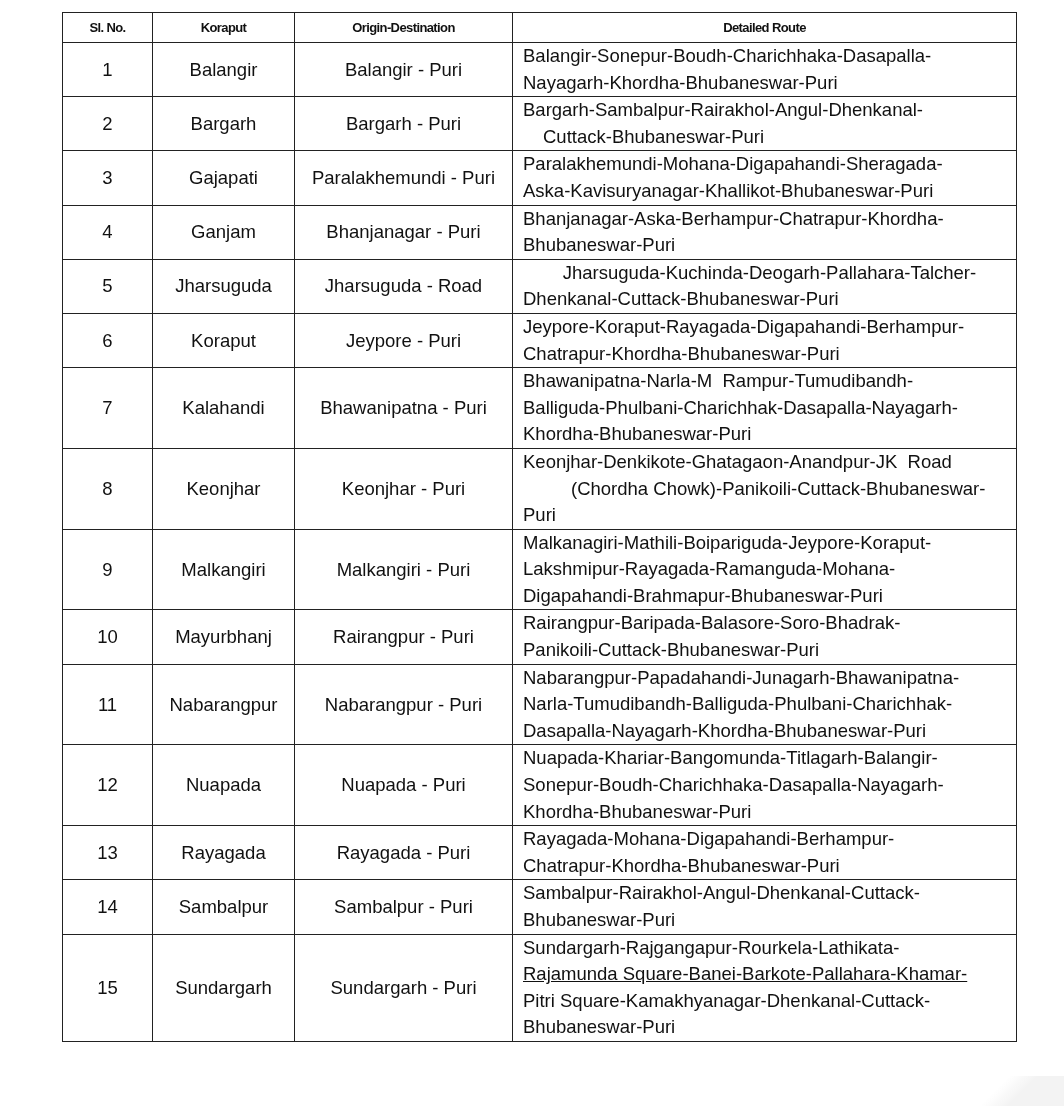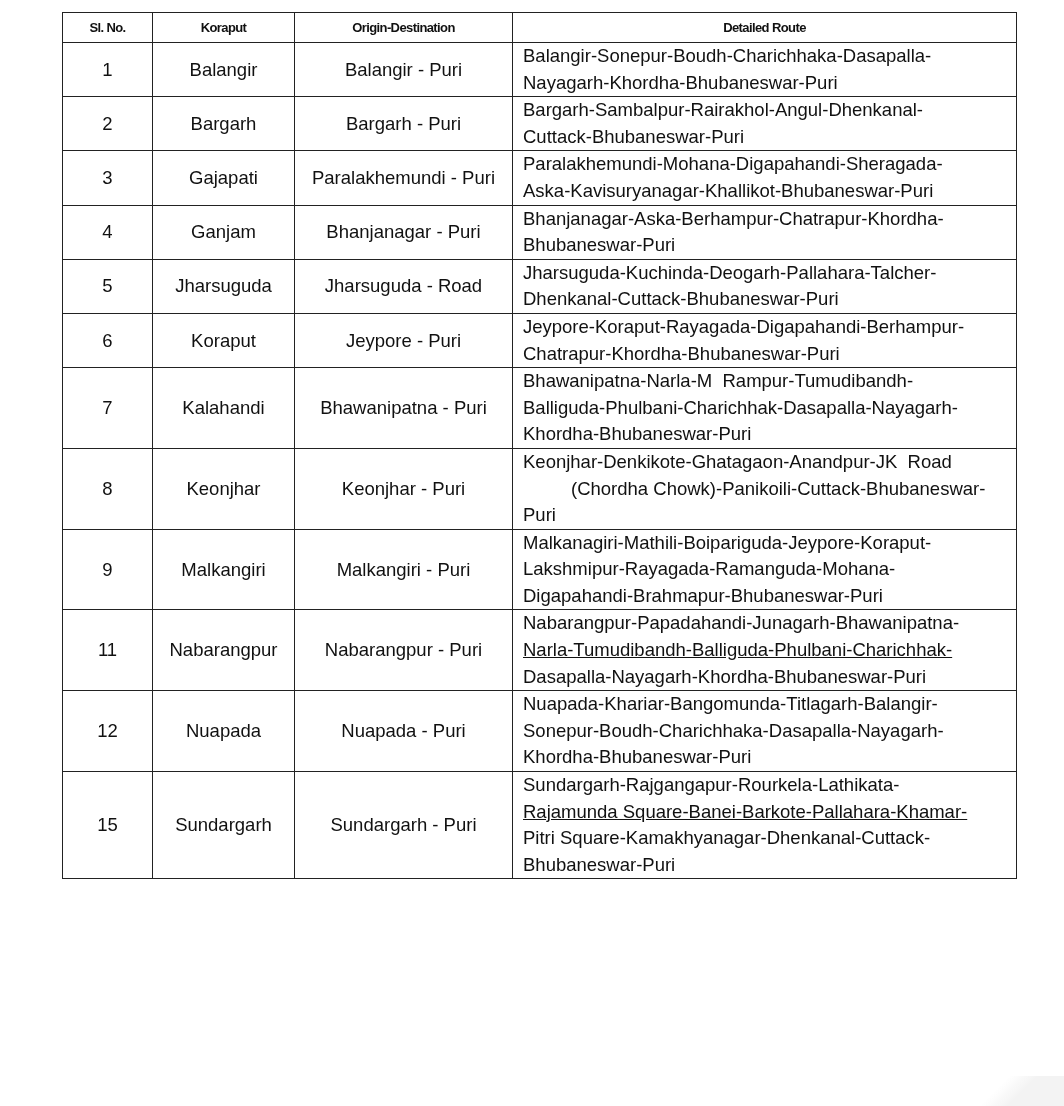--- a/index.html
+++ b/index.html
@@ -39,21 +39,21 @@
           <div style="white-space: pre;">Balangir-Sonepur-Boudh-Charichhaka-Dasapalla-</div>
           <div style="white-space: pre;">Nayagarh-Khordha-Bhubaneswar-Puri</div>
         </td>
       </tr>
       <tr style="height: 54px;">
         <td class="c-num">2</td>
         <td class="c-dist">Bargarh</td>
         <td class="c-od">Bargarh - Puri</td>
         <td class="c-route">
           <div style="white-space: pre;">Bargarh-Sambalpur-Rairakhol-Angul-Dhenkanal-</div>
-          <div style="white-space: pre;">Cuttack-Bhubaneswar-Puri</div>
+          <div style="white-space: pre; margin-left: 20px;">Cuttack-Bhubaneswar-Puri</div>
         </td>
       </tr>
       <tr style="height: 54px;">
         <td class="c-num">3</td>
         <td class="c-dist">Gajapati</td>
         <td class="c-od">Paralakhemundi - Puri</td>
         <td class="c-route">
           <div style="white-space: pre;">Paralakhemundi-Mohana-Digapahandi-Sheragada-</div>
           <div style="white-space: pre;">Aska-Kavisuryanagar-Khallikot-Bhubaneswar-Puri</div>
         </td>
@@ -65,21 +65,21 @@
         <td class="c-route">
           <div style="white-space: pre;">Bhanjanagar-Aska-Berhampur-Chatrapur-Khordha-</div>
           <div style="white-space: pre;">Bhubaneswar-Puri</div>
         </td>
       </tr>
       <tr style="height: 54px;">
         <td class="c-num">5</td>
         <td class="c-dist">Jharsuguda</td>
         <td class="c-od">Jharsuguda - Road</td>
         <td class="c-route">
-          <div style="white-space: pre;">Jharsuguda-Kuchinda-Deogarh-Pallahara-Talcher-</div>
+          <div style="white-space: pre; text-align: center;">Jharsuguda-Kuchinda-Deogarh-Pallahara-Talcher-</div>
           <div style="white-space: pre;">Dhenkanal-Cuttack-Bhubaneswar-Puri</div>
         </td>
       </tr>
       <tr style="height: 54px;">
         <td class="c-num">6</td>
         <td class="c-dist">Koraput</td>
         <td class="c-od">Jeypore - Puri</td>
         <td class="c-route">
           <div style="white-space: pre;">Jeypore-Koraput-Rayagada-Digapahandi-Berhampur-</div>
           <div style="white-space: pre;">Chatrapur-Khordha-Bhubaneswar-Puri</div>
@@ -108,38 +108,65 @@
       <tr style="height: 80px;">
         <td class="c-num">9</td>
         <td class="c-dist">Malkangiri</td>
         <td class="c-od">Malkangiri - Puri</td>
         <td class="c-route">
           <div style="white-space: pre;">Malkanagiri-Mathili-Boipariguda-Jeypore-Koraput-</div>
           <div style="white-space: pre;">Lakshmipur-Rayagada-Ramanguda-Mohana-</div>
           <div style="white-space: pre;">Digapahandi-Brahmapur-Bhubaneswar-Puri</div>
         </td>
       </tr>
+      <tr style="height: 54px;">
+        <td class="c-num">10</td>
+        <td class="c-dist">Mayurbhanj</td>
+        <td class="c-od">Rairangpur - Puri</td>
+        <td class="c-route">
+          <div style="white-space: pre;">Rairangpur-Baripada-Balasore-Soro-Bhadrak-</div>
+          <div style="white-space: pre;">Panikoili-Cuttack-Bhubaneswar-Puri</div>
+        </td>
+      </tr>
       <tr style="height: 80px;">
         <td class="c-num">11</td>
         <td class="c-dist">Nabarangpur</td>
         <td class="c-od">Nabarangpur - Puri</td>
         <td class="c-route">
           <div style="white-space: pre;">Nabarangpur-Papadahandi-Junagarh-Bhawanipatna-</div>
-          <div style="white-space: pre; text-decoration: underline;">Narla-Tumudibandh-Balliguda-Phulbani-Charichhak-</div>
+          <div style="white-space: pre;">Narla-Tumudibandh-Balliguda-Phulbani-Charichhak-</div>
           <div style="white-space: pre;">Dasapalla-Nayagarh-Khordha-Bhubaneswar-Puri</div>
         </td>
       </tr>
       <tr style="height: 80px;">
         <td class="c-num">12</td>
         <td class="c-dist">Nuapada</td>
         <td class="c-od">Nuapada - Puri</td>
         <td class="c-route">
           <div style="white-space: pre;">Nuapada-Khariar-Bangomunda-Titlagarh-Balangir-</div>
           <div style="white-space: pre;">Sonepur-Boudh-Charichhaka-Dasapalla-Nayagarh-</div>
           <div style="white-space: pre;">Khordha-Bhubaneswar-Puri</div>
+        </td>
+      </tr>
+      <tr style="height: 53px;">
+        <td class="c-num">13</td>
+        <td class="c-dist">Rayagada</td>
+        <td class="c-od">Rayagada - Puri</td>
+        <td class="c-route">
+          <div style="white-space: pre;">Rayagada-Mohana-Digapahandi-Berhampur-</div>
+          <div style="white-space: pre;">Chatrapur-Khordha-Bhubaneswar-Puri</div>
+        </td>
+      </tr>
+      <tr style="height: 54px;">
+        <td class="c-num">14</td>
+        <td class="c-dist">Sambalpur</td>
+        <td class="c-od">Sambalpur - Puri</td>
+        <td class="c-route">
+          <div style="white-space: pre;">Sambalpur-Rairakhol-Angul-Dhenkanal-Cuttack-</div>
+          <div style="white-space: pre;">Bhubaneswar-Puri</div>
         </td>
       </tr>
       <tr style="height: 106px;">
         <td class="c-num">15</td>
         <td class="c-dist">Sundargarh</td>
         <td class="c-od">Sundargarh - Puri</td>
         <td class="c-route">
           <div style="white-space: pre;">Sundargarh-Rajgangapur-Rourkela-Lathikata-</div>
           <div style="white-space: pre; text-decoration: underline;">Rajamunda Square-Banei-Barkote-Pallahara-Khamar-</div>
           <div style="white-space: pre;">Pitri Square-Kamakhyanagar-Dhenkanal-Cuttack-</div>

